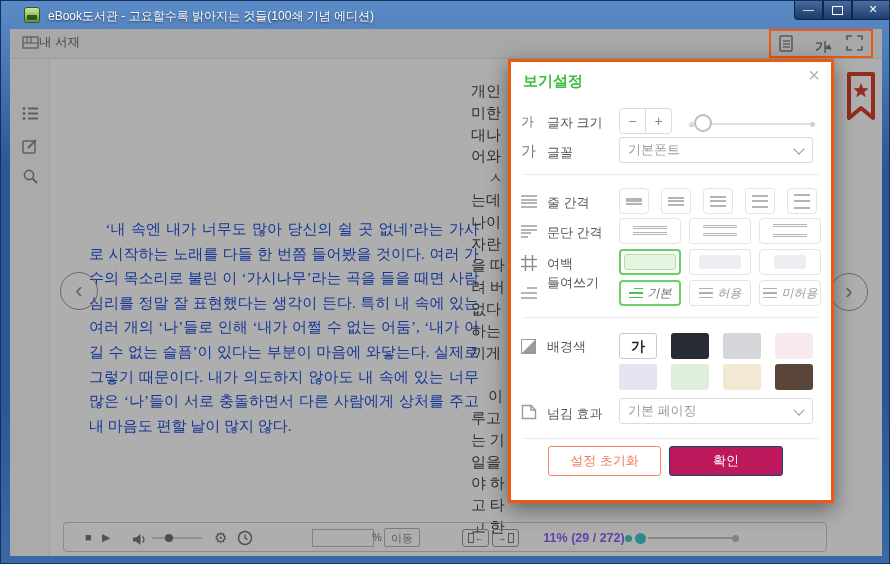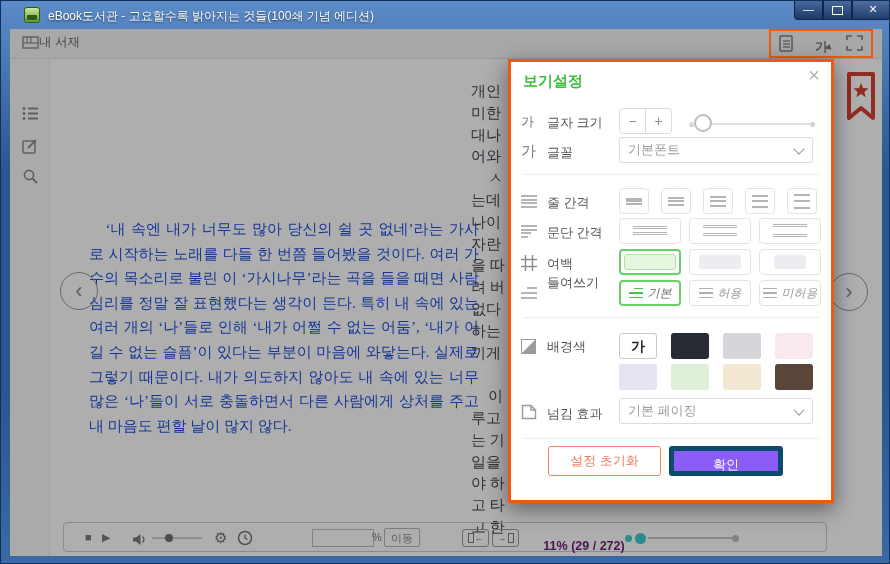--- a/index.html
+++ b/index.html
@@ -47,21 +47,21 @@
   .bbar .it{position:absolute;}
   .glyphbtn{color:#787878;font-size:11px;}
   .track{height:2px;background:#cfcfcf;position:absolute;}
   .dot{border-radius:50%;position:absolute;}
   .gotoinput{position:absolute;left:248px;top:6px;width:54px;height:16px;border:1px solid #bdbdbd;font-size:11px;padding:0 3px;}
   .gotobtn{position:absolute;left:320px;top:5px;width:36px;height:19px;border:1px solid #b5b5b5;border-radius:2px;
            color:#8a8a8a;font-size:11px;text-align:center;line-height:18px;box-sizing:border-box;}
   .jmpbtn{position:absolute;top:6px;width:27px;height:18px;border:1px solid #9a9a9a;border-radius:3px;box-sizing:border-box;
           display:flex;align-items:center;justify-content:center;gap:1px;color:#787878;font-size:9px;}
   .mrect{display:inline-block;width:4px;height:8px;border:1px solid #787878;}
-  .ptext{position:absolute;left:472px;top:8px;width:96px;text-align:center;color:#701a75;font-size:12.5px;font-weight:bold;white-space:nowrap;margin-top:8px;}
+  .ptext{position:absolute;left:472px;top:8px;width:96px;text-align:center;color:#8b5cf6;font-size:12.5px;font-weight:bold;white-space:nowrap;}
   
   .overlay{position:absolute;left:0;top:0;width:872px;height:527px;background:rgba(10,10,12,.33);z-index:40;}
   
   .panel{position:absolute;left:498px;top:30px;width:326px;height:444px;background:#fff;border:3px solid #ed5a0f;
          box-sizing:border-box;z-index:50;box-shadow:0 6px 20px rgba(0,0,0,.45);}
   .ptitle{position:absolute;left:12px;top:10px;font-size:15px;font-weight:bold;color:#3bbd3b;}
   .pclose{position:absolute;left:293px;top:2px;font-size:20px;color:#b3b3b3;width:20px;text-align:center;}
   .prow-ico{position:absolute;left:10px;color:#777;}
   .plabel{position:absolute;left:36px;font-size:13px;color:#555;white-space:nowrap;}
   .pdiv{position:absolute;left:12px;width:296px;height:1px;background:#ececec;}
@@ -84,21 +84,21 @@
   .marg-in{border-radius:3px;height:14px;}
   .indico{display:flex;flex-direction:column;justify-content:space-between;width:14px;height:11px;margin-right:5px;}
   .indico i{display:block;height:1.8px;background:#b0b0b0;}
   .indico i:first-child{width:9px;margin-left:5px;}
   .indico.green i{background:#4ec04e;}
   .opt-label{font-size:12px;color:#9a9a9a;font-style:italic;}
   .optbtn.sel .opt-label{color:#666;}
   .swatch{position:absolute;width:38px;height:26px;border-radius:3px;box-sizing:border-box;}
   .pbtn{position:absolute;top:384px;height:30px;border-radius:3px;font-size:13px;text-align:center;line-height:28px;box-sizing:border-box;}
   .pbtn.reset{left:37px;width:113px;background:#fff;border:1px solid #f4876a;color:#f27a5a;}
-  .pbtn.ok{left:158px;width:114px;background:#8b5cf6;color:#fff;border:5px solid #0c4a6e;}
+  .pbtn.ok{left:158px;width:114px;background:#be185d;color:#fff;border:1px solid #0c4a6e;}
   .rowico-bg{width:15px;height:15px;border:1px solid #9a9a9a;box-sizing:border-box;background:linear-gradient(135deg,#fff 49%,#9a9a9a 51%);}
 </style>
 </head>
 <body>
 
 <div class="stage">
 
   <div class="titlebar">
     <div class="appicon"></div>
     <div class="wtitle">eBook도서관  -  고요할수록 밝아지는 것들(100쇄 기념 에디션)</div>

